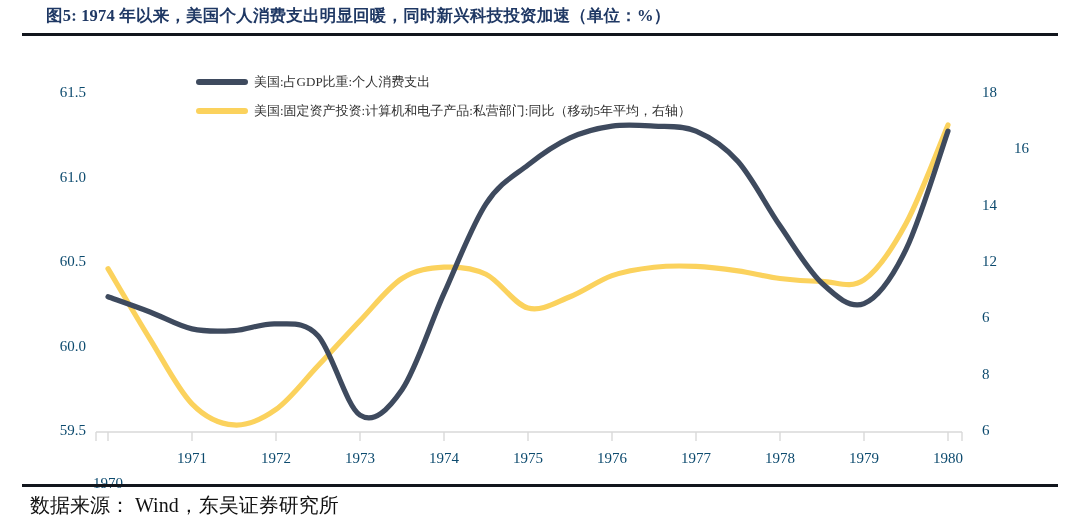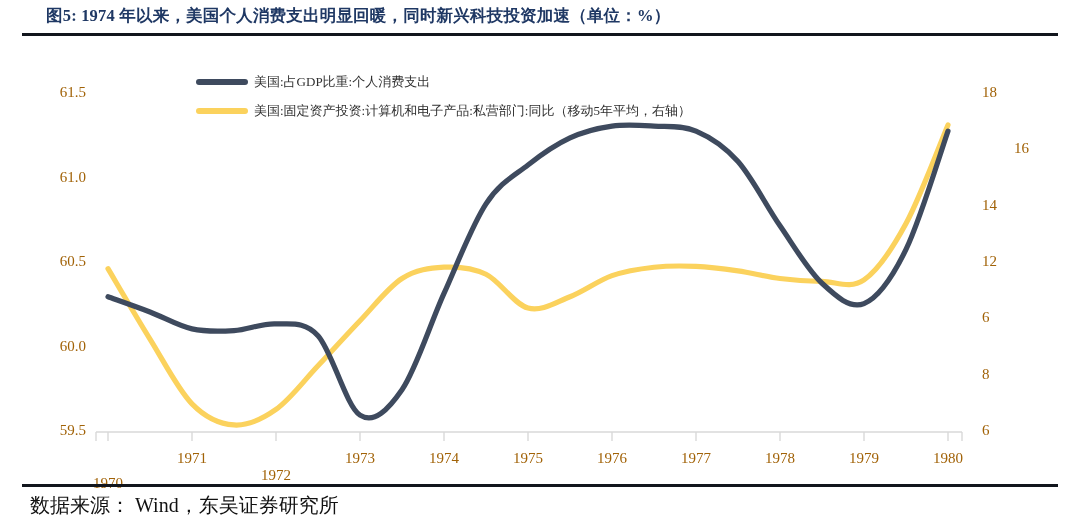--- a/index.html
+++ b/index.html
@@ -50,21 +50,21 @@
     width:52px;height:6px;border-radius:3px;margin-right:6px;flex:0 0 auto;
   }
   .legend-label{
     font-size:13px;color:#2f2f2f;white-space:nowrap;
     font-family:"Liberation Serif","DejaVu Serif",serif;
     text-align:center;
   }
 
   
   .tick-label{
-    position:absolute;font-size:15px;color:#a16207;
+    position:absolute;font-size:15px;color:#0c4a6e;
     white-space:nowrap;font-family:"Liberation Serif","DejaVu Serif",serif;
   }
   .tick-left{text-align:right;}
   .tick-right{text-align:left;}
   .tick-x{text-align:center;}
 </style>
 </head>
 <body>
 
 <div class="figure">
@@ -111,21 +111,21 @@
       <div class="tick-label tick-left" style="top: 44px; right: 994px;">61.5</div>
       <div class="tick-label tick-right" style="top: 382px; left: 982px;">6</div>
       <div class="tick-label tick-right" style="top: 325.667px; left: 982px;">8</div>
       <div class="tick-label tick-right" style="top: 269.333px; left: 982px;">6</div>
       <div class="tick-label tick-right" style="top: 213px; left: 982px;">12</div>
       <div class="tick-label tick-right" style="top: 156.667px; left: 982px;">14</div>
       <div class="tick-label tick-right" style="top: 100.333px; left: 982px; margin-left: 32px;">16</div>
       <div class="tick-label tick-right" style="top: 44px; left: 982px;">18</div>
       <div class="tick-label tick-x" style="top: 410px; left: 68px; width: 80px; margin-top: 25px;">1970</div>
       <div class="tick-label tick-x" style="top: 410px; left: 152px; width: 80px;">1971</div>
-      <div class="tick-label tick-x" style="top: 410px; left: 236px; width: 80px; margin-top: 17px;">1972</div>
+      <div class="tick-label tick-x" style="top: 410px; left: 236px; width: 80px;">1972</div>
       <div class="tick-label tick-x" style="top: 410px; left: 320px; width: 80px;">1973</div>
       <div class="tick-label tick-x" style="top: 410px; left: 404px; width: 80px;">1974</div>
       <div class="tick-label tick-x" style="top: 410px; left: 488px; width: 80px; font-family: Liberation Serif, serif;">1975</div>
       <div class="tick-label tick-x" style="top: 410px; left: 572px; width: 80px;">1976</div>
       <div class="tick-label tick-x" style="top: 410px; left: 656px; width: 80px;">1977</div>
       <div class="tick-label tick-x" style="top: 410px; left: 740px; width: 80px;">1978</div>
       <div class="tick-label tick-x" style="top: 410px; left: 824px; width: 80px;">1979</div>
       <div class="tick-label tick-x" style="top: 410px; left: 908px; width: 80px;">1980</div>
     </div>
 

